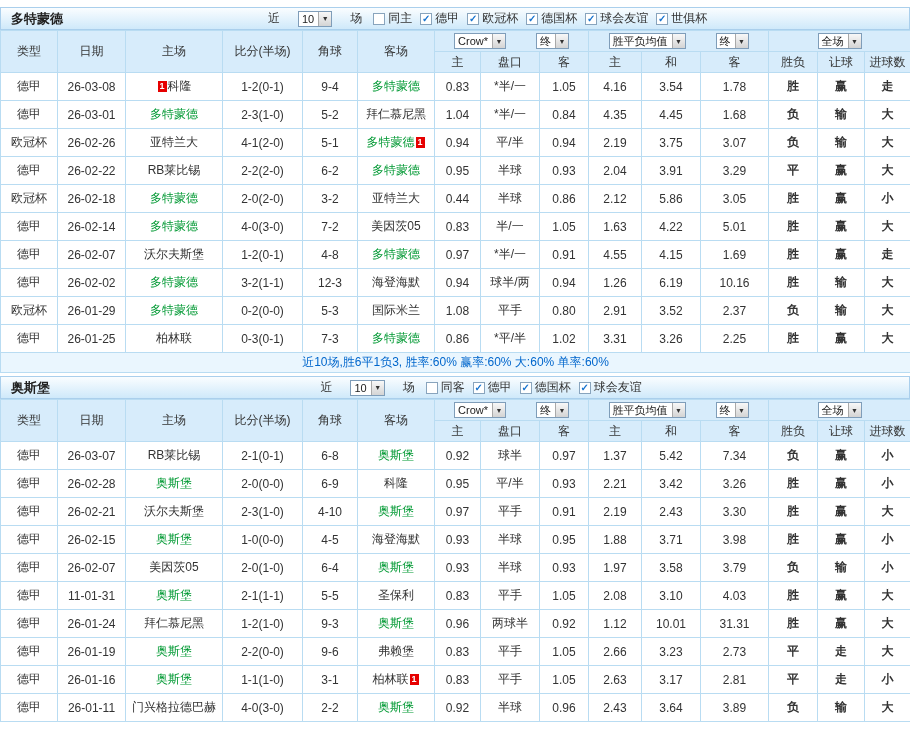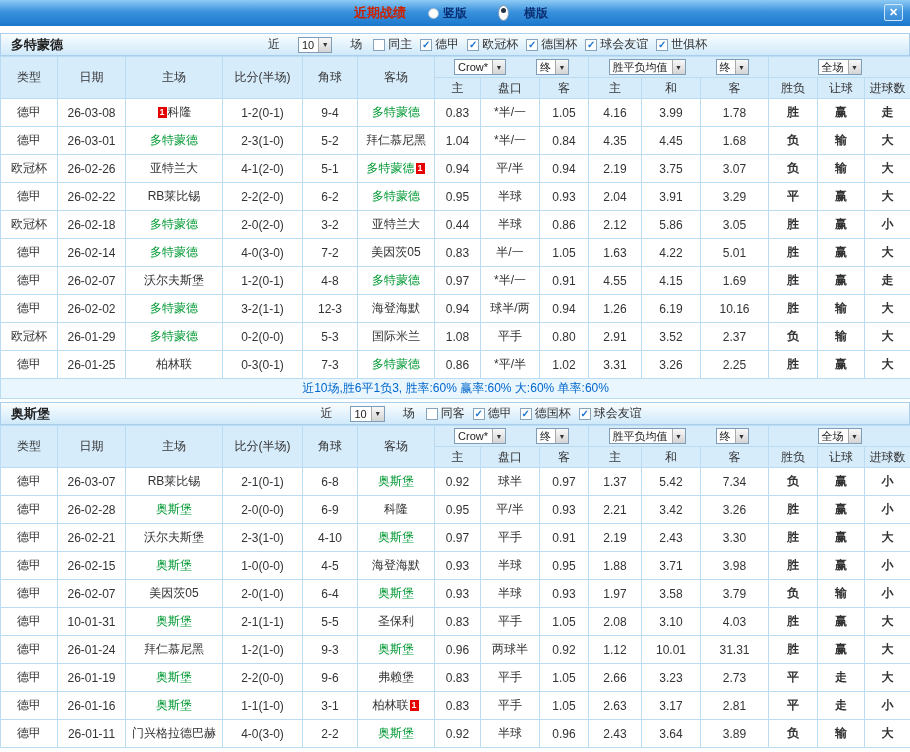--- a/index.html
+++ b/index.html
@@ -58,34 +58,20 @@
            width:9px; height:11px; line-height:11px; margin:0 1px; vertical-align:1px; }
   .c-red { color:#e60000; font-weight:bold; }
   .c-blue { color:#2e6ed5; font-weight:bold; }
   .c-green { color:#1e9e3e; font-weight:bold; }
   tr.summary td { background:#eaf6fe; color:#0066cc; height:20px; font-size:12px; }
 </style>
 </head>
 <body>
 
 <div class="page">
-  <div class="titlebar">
-    <div class="tb-center" style="display:flex;align-items:center;">
-      <span class="tb-title">近期战绩</span>
-      <span class="tb-radio">
-        <span class="radio" id="radio-v"></span>
-        <span>竖版</span>
-      </span>
-      <span class="tb-radio">
-        <span class="radio sel" id="radio-h"></span>
-        <span>横版</span>
-      </span>
-    </div>
-    <span class="tb-close">✕</span>
-  </div>
   <div id="sections">
       <div class="section first">
         <div class="sec-head">
           <span class="team-name">多特蒙德</span>
           <div class="filters">
             <span class="f-lab">近</span>
             <span class="sel">
               <span class="sel-t">10</span>
               <span class="sel-arr">▼</span>
             </span>
@@ -178,21 +164,21 @@
               <td class="lg-de">德甲</td>
               <td>26-03-08</td>
               <td><span class="badge">1</span><span class="t-norm">科隆</span></td>
               <td class="score">1-2(0-1)</td>
               <td>9-4</td>
               <td><span class="t-focus">多特蒙德</span></td>
               <td>0.83</td>
               <td>*半/一</td>
               <td>1.05</td>
               <td>4.16</td>
-              <td>3.99</td>
+              <td>3.54</td>
               <td>1.78</td>
               <td class="c-red">胜</td>
               <td class="c-red">赢</td>
               <td class="c-red">走</td>
             </tr>
             <tr>
               <td class="lg-de">德甲</td>
               <td>26-03-01</td>
               <td><span class="t-focus">多特蒙德</span></td>
               <td class="score">2-3(1-0)</td>
@@ -518,21 +504,21 @@
               <td>0.93</td>
               <td>1.97</td>
               <td>3.58</td>
               <td>3.79</td>
               <td class="c-red">负</td>
               <td class="c-blue">输</td>
               <td class="c-green">小</td>
             </tr>
             <tr>
               <td class="lg-de">德甲</td>
-              <td>10-01-31</td>
+              <td>11-01-31</td>
               <td><span class="t-focus">奥斯堡</span></td>
               <td class="score">2-1(1-1)</td>
               <td>5-5</td>
               <td><span class="t-norm">圣保利</span></td>
               <td>0.83</td>
               <td>平手</td>
               <td>1.05</td>
               <td>2.08</td>
               <td>3.10</td>
               <td>4.03</td>

